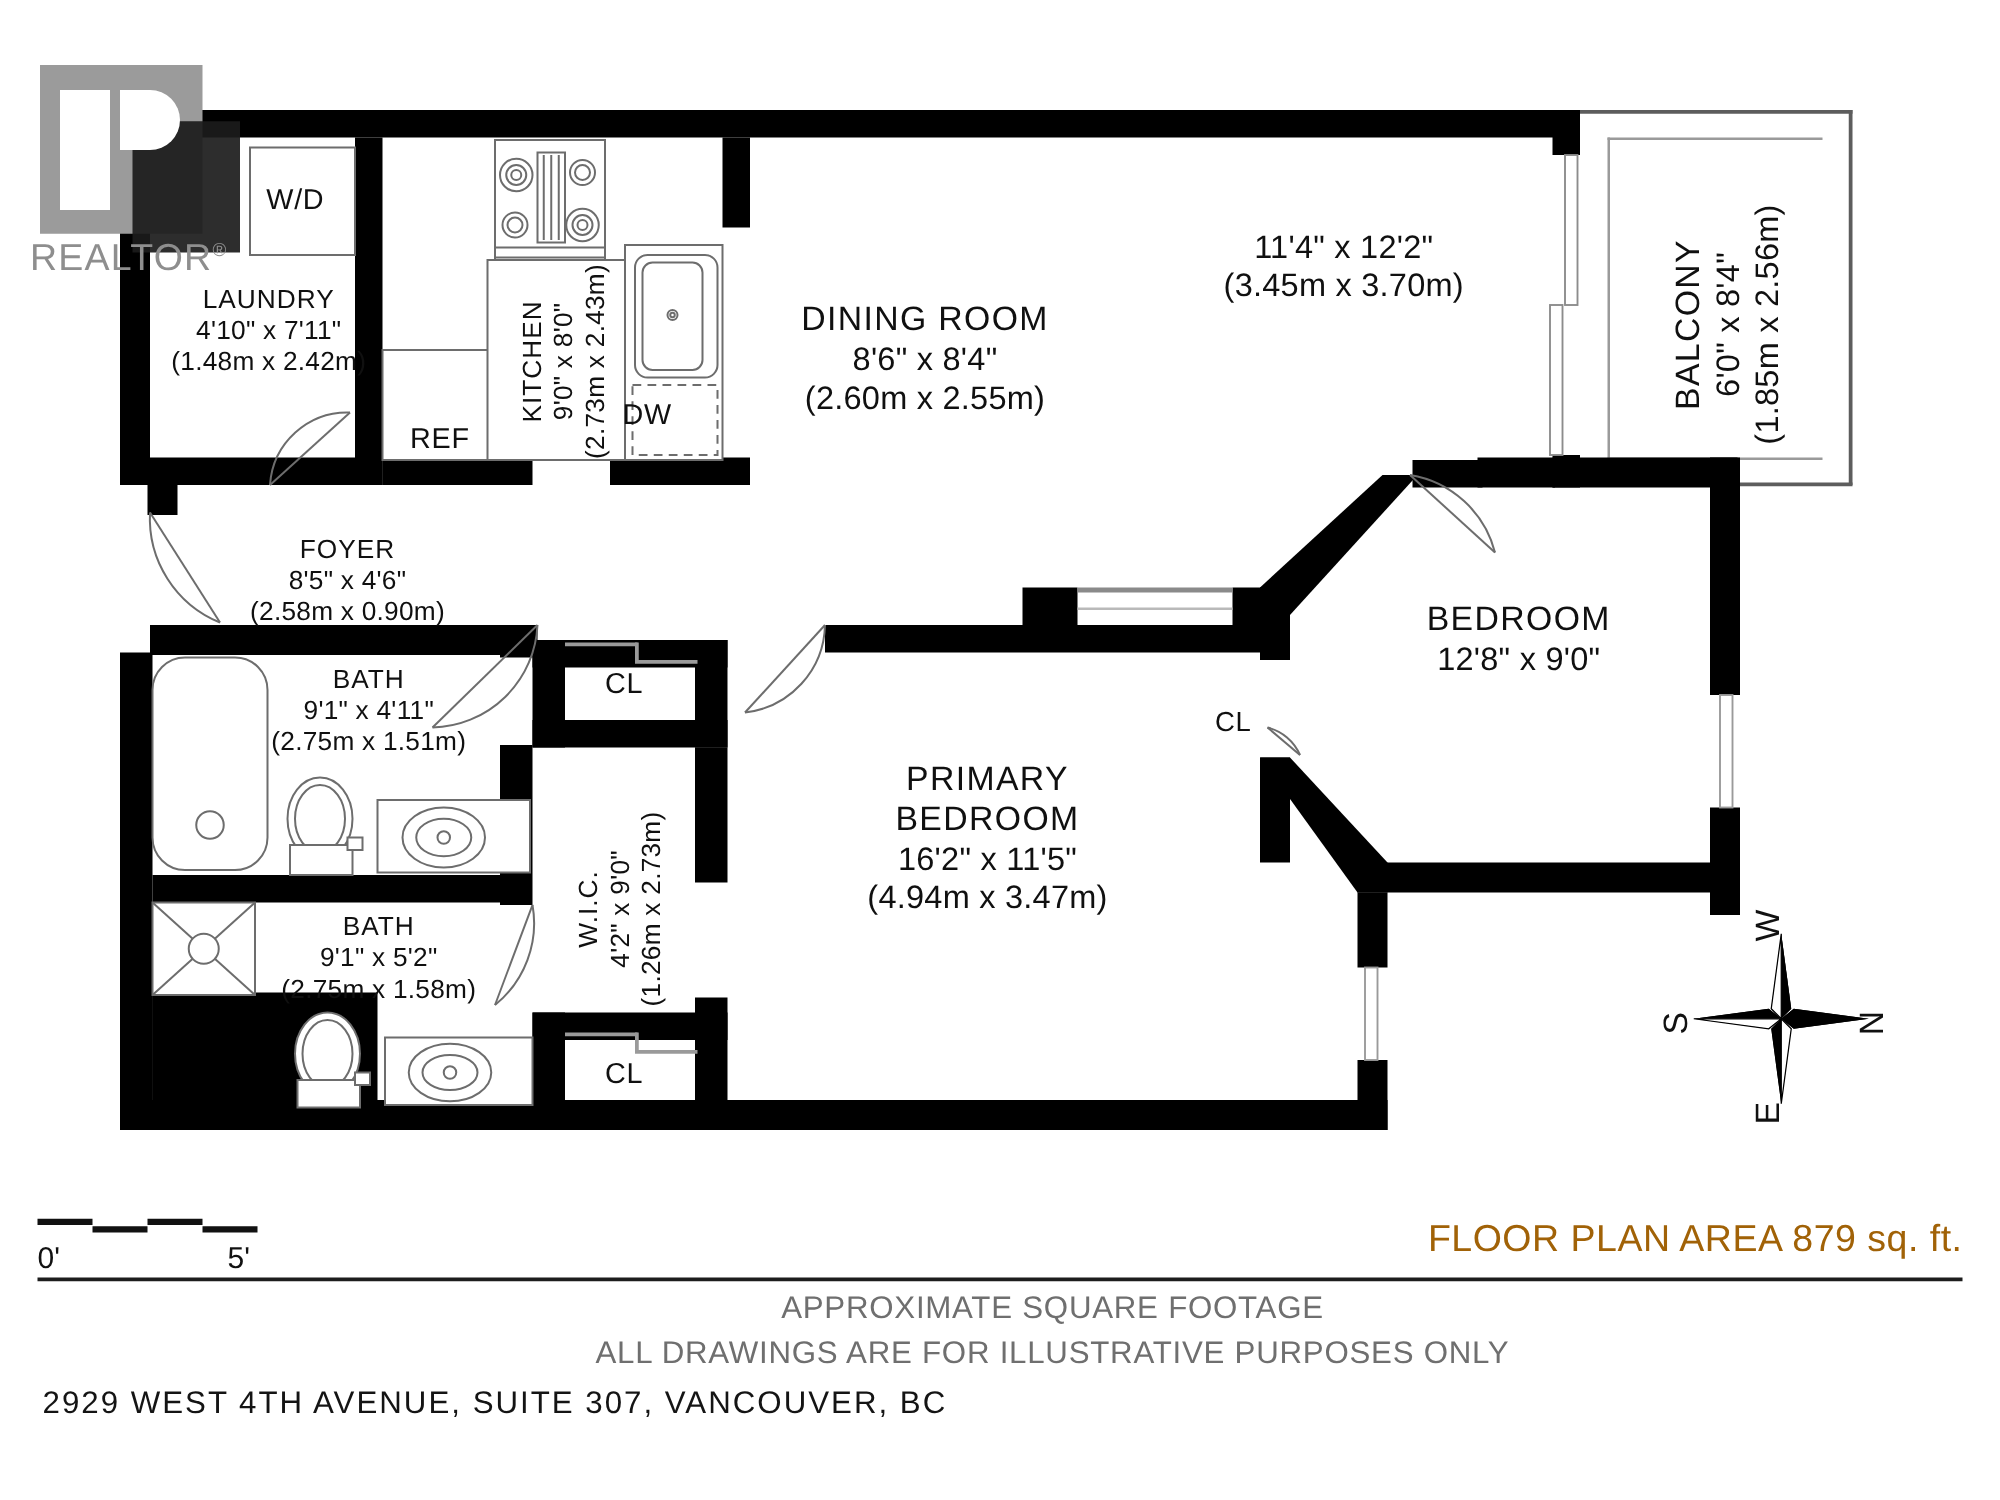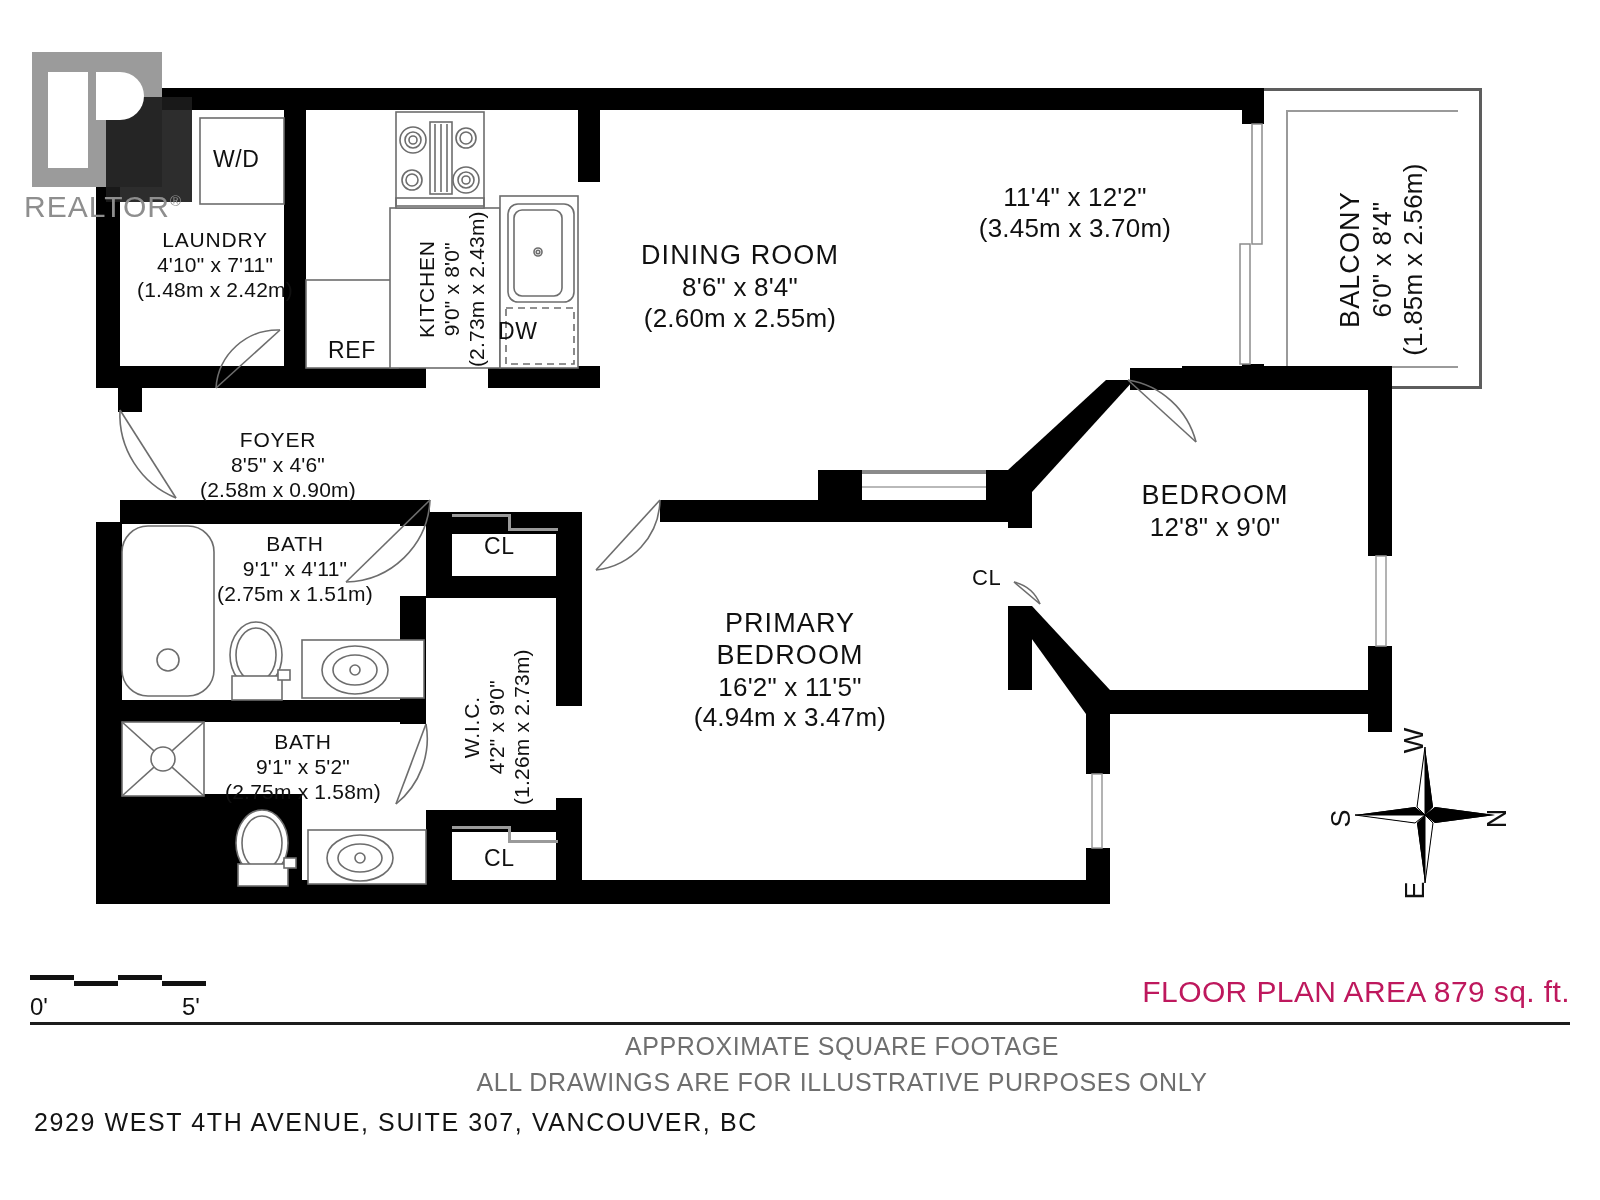--- a/index.html
+++ b/index.html
@@ -31,21 +31,21 @@
   #realtor .word{position:absolute;left:0;top:138px;font-size:30px;color:#8e8e8e;letter-spacing:1px;}
   #realtor .reg{font-size:15px;vertical-align:super;}
 
   
   #scalebar{position:absolute;left:30px;top:975px;width:180px;height:40px;}
   .scale-tick{position:absolute;height:5px;background:#111;}
   .scale-txt{position:absolute;font-size:24px;color:#111;top:18px;}
 
   #hr{position:absolute;left:30px;top:1022px;width:1540px;height:3px;background:#1d1d1d;}
 
-  #areatxt{position:absolute;right:30px;top:975px;font-size:30px;letter-spacing:.4px;color:#be185d;
+  #areatxt{position:absolute;right:30px;top:975px;font-size:30px;letter-spacing:.4px;color:#a16207;
            font-weight:400;}
 
   .disc{position:absolute;width:100%;text-align:center;color:#6f6f6f;font-size:25px;letter-spacing:.6px;padding-left:42px;}
   #disc1{top:1032px;}
   #disc2{top:1068px;}
 
   #addr{position:absolute;left:34px;top:1108px;font-size:25px;letter-spacing:1.6px;color:#141414;}
 
   
   #compass{position:absolute;left:1330px;top:725px;width:190px;height:180px;}

